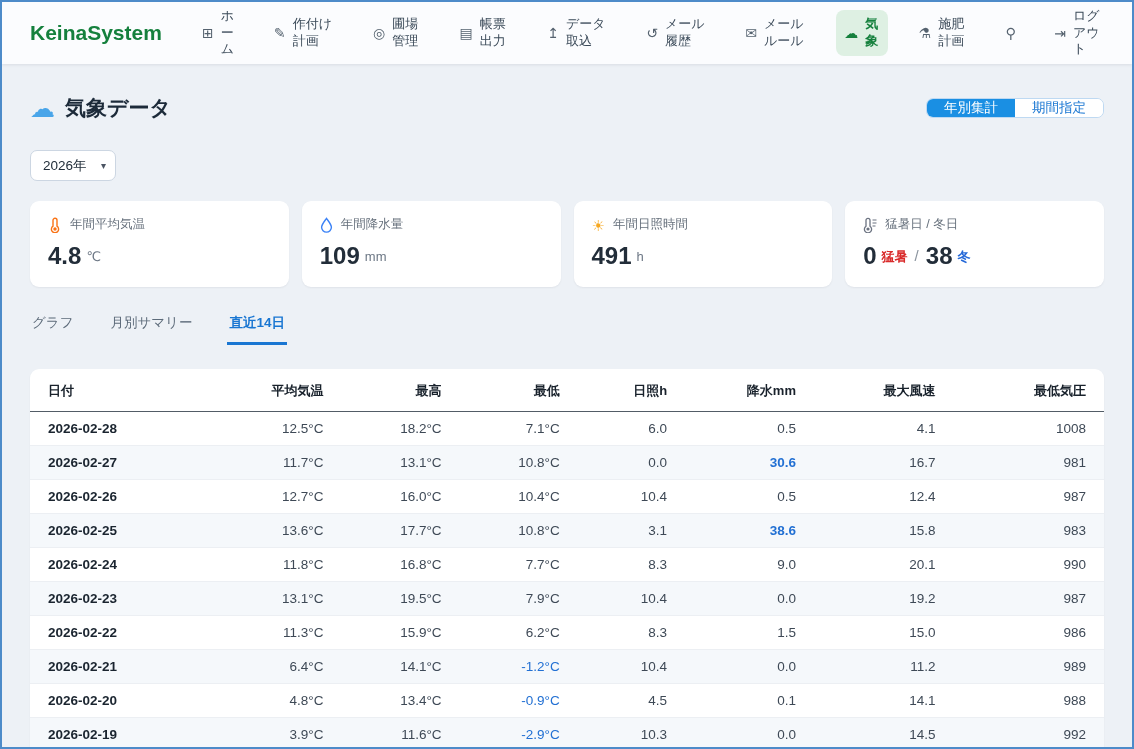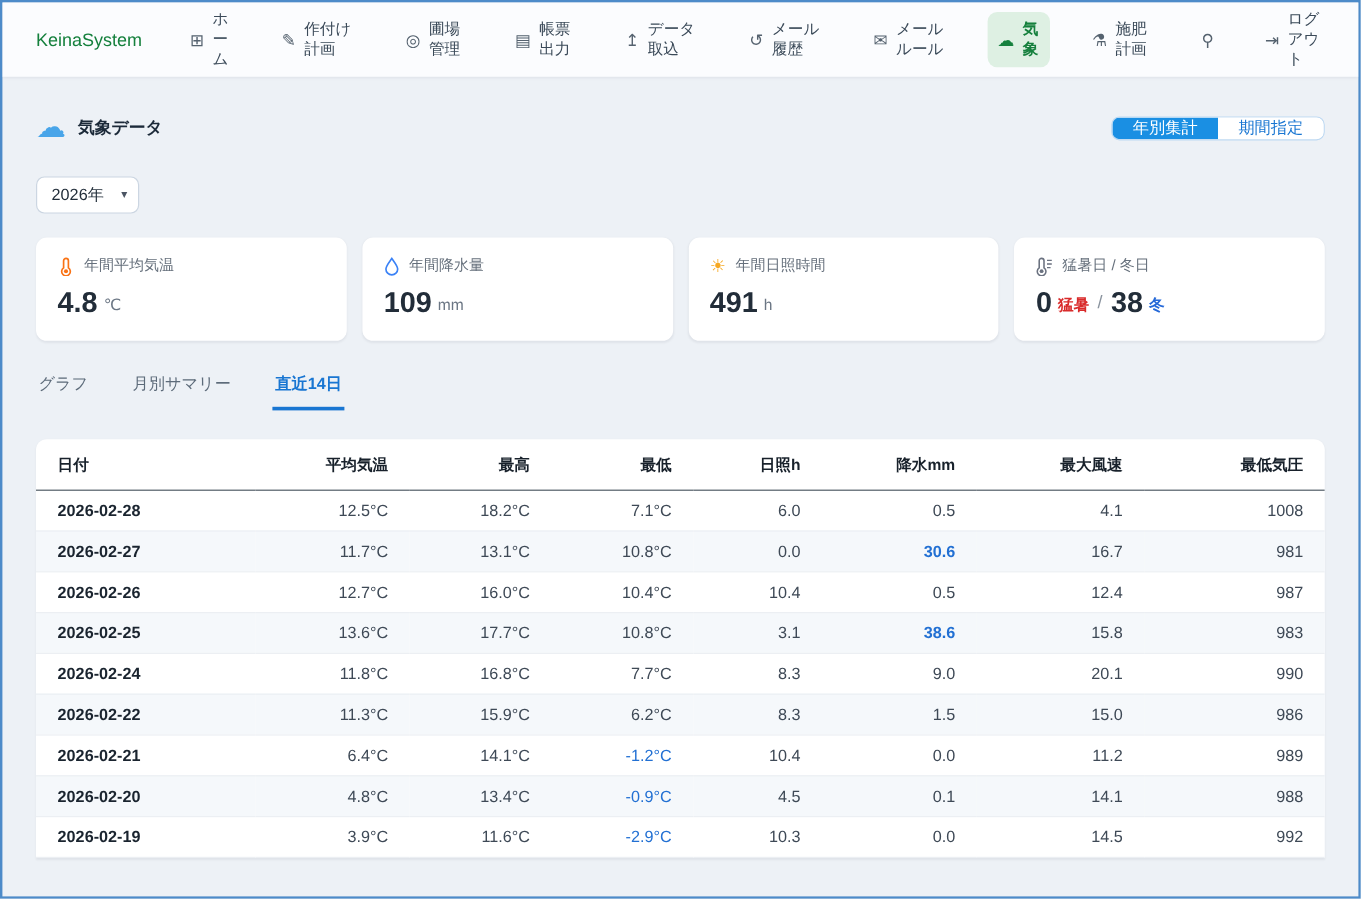--- a/index.html
+++ b/index.html
@@ -2,34 +2,34 @@
 <html><head>
 <meta charset="utf-8">
 <style>
   *{box-sizing:border-box;margin:0;padding:0}
   html,body{width:1134px;height:749px}
   body{font-family:"Liberation Sans","DejaVu Sans",sans-serif;background:#dfe6ee}
   .page{width:1134px;height:749px;border:2px solid #4d8bc9;background:#edf1f6;overflow:hidden;display:flex;flex-direction:column}
 
   
   .topbar{height:62px;min-height:62px;background:#fbfcfe;display:flex;align-items:center;padding:0 22px 0 28px;box-shadow:0 1px 3px rgba(16,24,40,.09);position:relative;z-index:2}
-  .brand{font-size:15px;font-weight:400;color:#15803d;cursor:pointer;white-space:nowrap}
+  .brand{font-size:21px;font-weight:700;color:#15803d;cursor:pointer;white-space:nowrap}
   .nav{flex:1;display:flex;align-items:center;justify-content:space-between;margin-left:32px}
   .nav-item{display:flex;align-items:center;gap:7px;color:#3b4a59;font-size:13px;line-height:1.3;text-decoration:none;cursor:pointer;padding:6px 8px;border-radius:8px}
   .nav-icon{font-size:14px;color:#55626f;line-height:1}
   .nav-item.active{background:#def0e3}
   .nav-item.active .nav-icon,.nav-item.active .nav-label{color:#15803d;font-weight:700}
   .nav-label{word-break:break-all;line-break:anywhere}
   .w1{width:15px}.w2{width:29px}.w3{width:42px}
 
   
   .main{flex:1;padding:30px 28px 0}
   .page-head{display:flex;align-items:center;margin-bottom:28px}
   .title-icon{font-size:25px;color:#49a5e9;margin-right:10px;line-height:1}
-  .page-title{font-size:14px;font-weight:700;color:#1c2a39}
+  .page-title{font-size:21px;font-weight:700;color:#1c2a39}
   .segmented{margin-left:auto;display:flex;border:1px solid #bed9f2;border-radius:7px;overflow:hidden;background:#fff}
   .seg{border:none;background:#fff;color:#1976d2;font-size:13.5px;padding:0 17px;cursor:pointer;font-family:inherit;white-space:nowrap}
   .seg.active{background:#1a8fe3;color:#fff}
 
   .select-wrap{position:relative;display:inline-block;margin-bottom:20px}
   select{appearance:none;-webkit-appearance:none;border:1px solid #ccd6e2;border-radius:7px;background:#fff;padding:7px 28px 7px 12px;font-size:13.5px;color:#222e3a;font-family:inherit;cursor:pointer}
   .chev{position:absolute;right:10px;top:50%;transform:translateY(-52%);font-size:10px;color:#4b5563;pointer-events:none}
 
   
   .cards{display:grid;grid-template-columns:repeat(4,1fr);gap:13px;margin-bottom:27px}
@@ -274,20 +274,30 @@
     <td class="left date">2026-02-24</td>
     <td>11.8°C</td>
     <td>16.8°C</td>
     <td>7.7°C</td>
     <td>8.3</td>
     <td>9.0</td>
     <td>20.1</td>
     <td>990</td>
   </tr>
 
+  <tr class="table-row">
+    <td class="left date">2026-02-23</td>
+    <td>13.1°C</td>
+    <td>19.5°C</td>
+    <td>7.9°C</td>
+    <td>10.4</td>
+    <td>0.0</td>
+    <td>19.2</td>
+    <td>987</td>
+  </tr>
 
   <tr class="table-row">
     <td class="left date">2026-02-22</td>
     <td>11.3°C</td>
     <td>15.9°C</td>
     <td>6.2°C</td>
     <td>8.3</td>
     <td>1.5</td>
     <td>15.0</td>
     <td>986</td>

